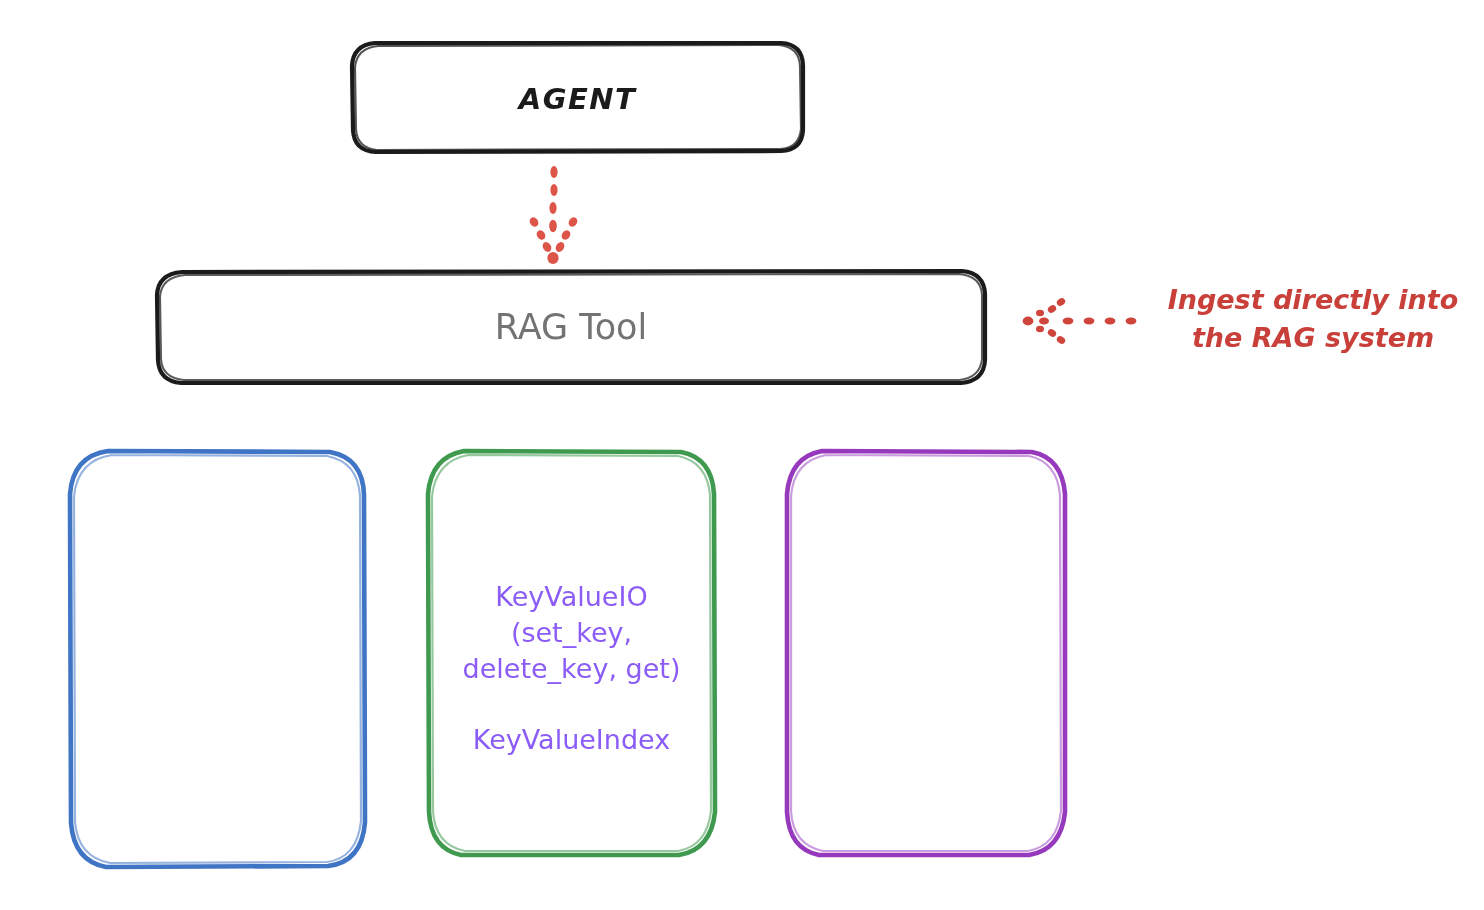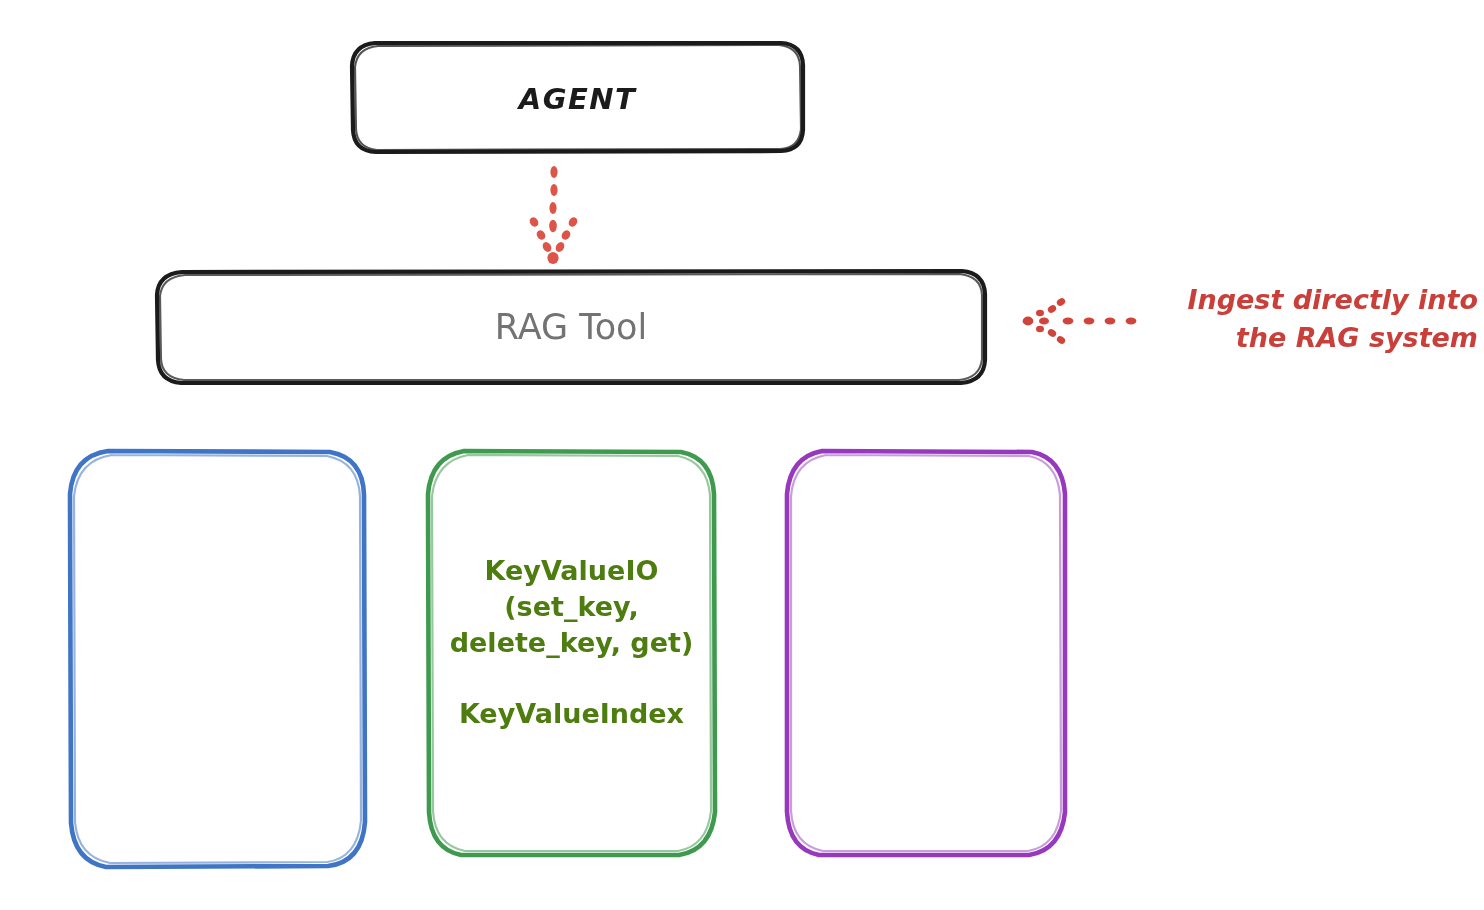--- a/index.html
+++ b/index.html
@@ -63,46 +63,45 @@
   }
   #vectorio-label {
     left: 70px;
     top: 450px;
     width: 295px;
     height: 417px;
     color: #3f75c4;
   }
   #keyvalueio-label {
     left: 428px;
-    top: 440px;
+    top: 466px;
     width: 287px;
     height: 405px;
-    color: #4d7c0f;
-    font-weight: bold;
+    color: #8b5cf6;
   }
   #relationalio-label {
     left: 787px;
     top: 450px;
     width: 278px;
     height: 405px;
     color: #9639bd;
   }
   
   #annotation-text {
     position: absolute;
     left: 1148px;
     top: 281px;
     width: 330px;
     font-size: 27px;
     font-style: italic;
     font-weight: 600;
     line-height: 1.42;
     color: #c9403a;
     white-space: pre-line;
-    text-align: right;
+    text-align: center;
     pointer-events: none;
   }
 </style>
 </head>
 <body>
 
 <div id="canvas">
 
   <svg id="sketch" viewBox="0 0 1484 910" xmlns="http://www.w3.org/2000/svg">
 

